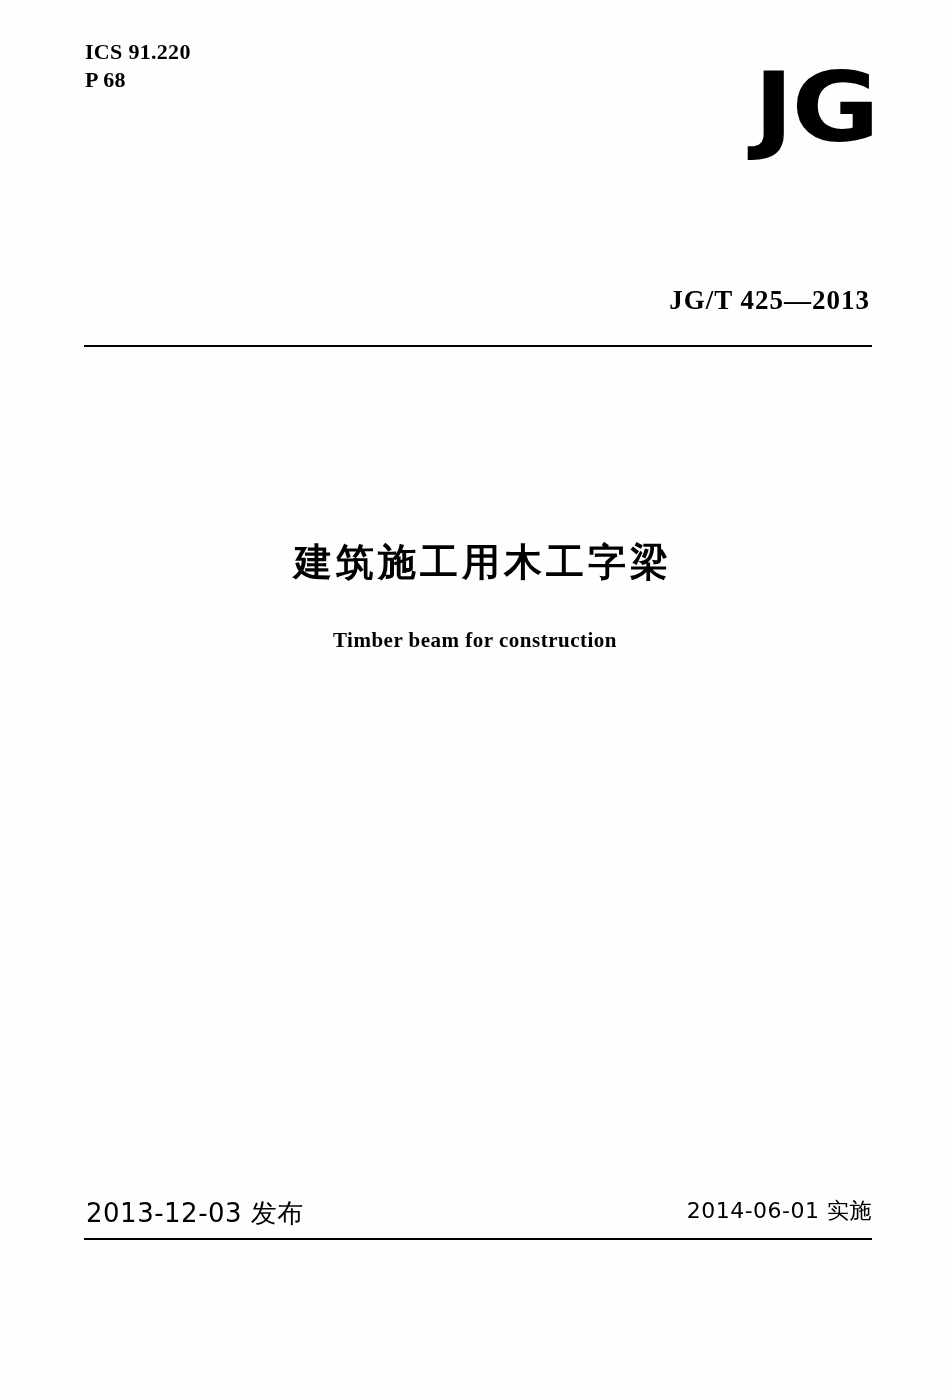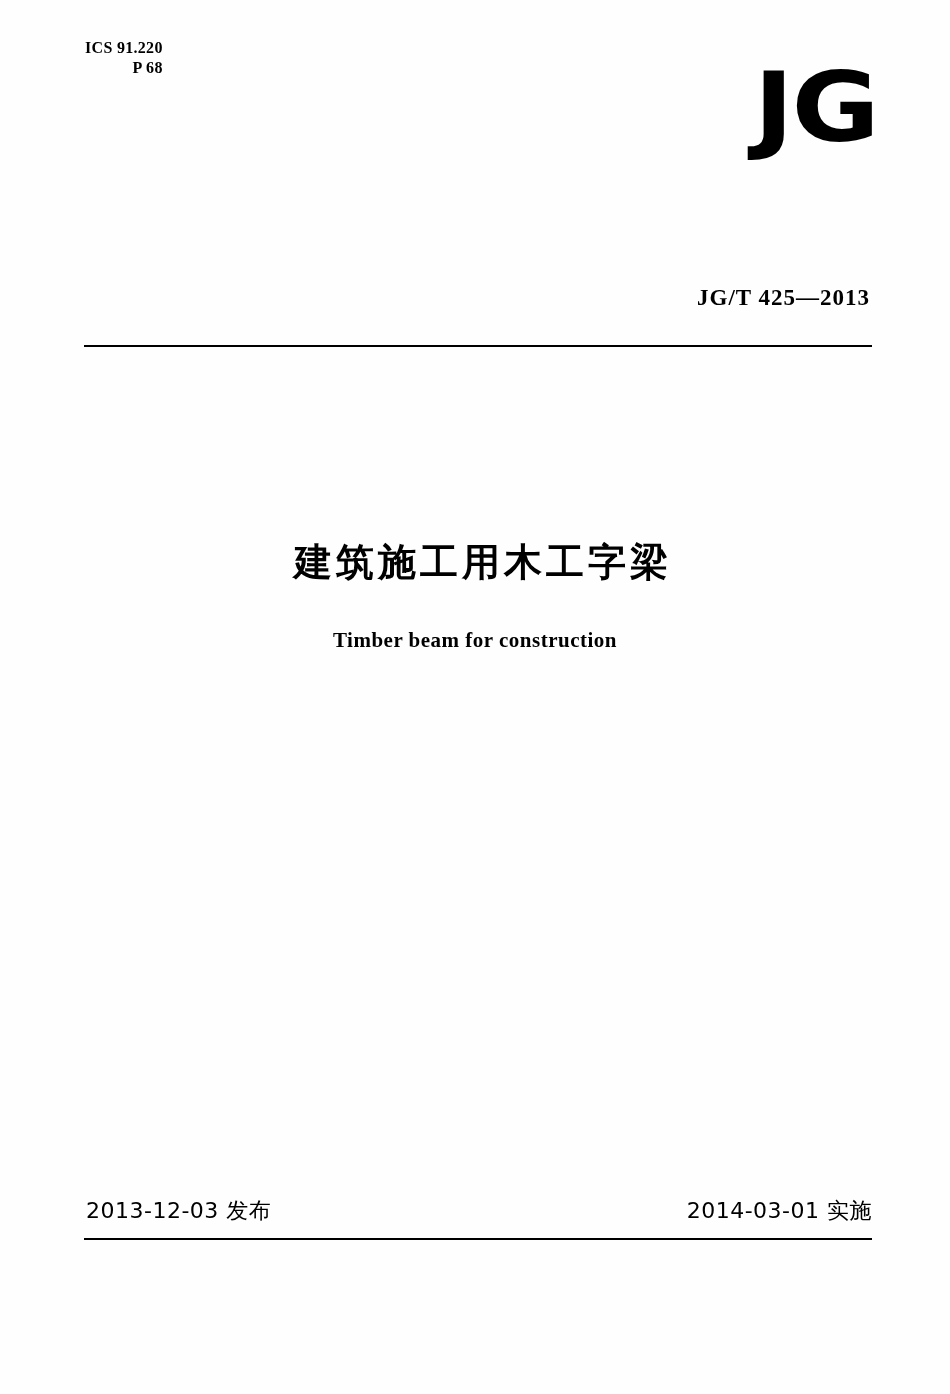--- a/index.html
+++ b/index.html
@@ -24,24 +24,23 @@
     background: #fefefe;
   }
 
   
   .ics-block {
     position: absolute;
     left: 85px;
     top: 38px;
     font-family: "Liberation Serif", serif;
     font-weight: bold;
-    font-size: 16px;
+    font-size: 22px;
     line-height: 1.25;
     letter-spacing: 0.3px;
-    text-align: right;
   }
   .ics-line { white-space: pre; }
 
   
   .jg-logo {
     position: absolute;
     right: 72px;
     top: 60px;
     font-family: "DejaVu Sans", sans-serif;
     font-weight: bold;
@@ -65,21 +64,21 @@
     letter-spacing: 2px;
   }
 
   
   .std-number {
     position: absolute;
     right: 80px;
     top: 285px;
     font-family: "Liberation Serif", serif;
     font-weight: bold;
-    font-size: 23px;
+    font-size: 27px;
     letter-spacing: 1px;
   }
 
   
   .rule-top {
     position: absolute;
     left: 84px;
     right: 78px;
     top: 345px;
     height: 2px;
@@ -109,21 +108,21 @@
     font-size: 21px;
     letter-spacing: 0.5px;
   }
 
   
   .date-issue {
     position: absolute;
     left: 86px;
     top: 1196px;
     font-family: "DejaVu Sans", sans-serif;
-    font-size: 22px;
+    font-size: 26px;
     letter-spacing: 0.5px;
   }
   .date-effective {
     position: absolute;
     right: 78px;
     top: 1196px;
     font-family: "DejaVu Sans", sans-serif;
     font-size: 22px;
     letter-spacing: 0.5px;
   }
@@ -166,18 +165,18 @@
 
   <div class="std-number">JG/T 425—2013</div>
 
   <div class="rule-top"></div>
 
   <div class="doc-title">建筑施工用木工字梁</div>
 
   <div class="doc-title-en">Timber beam for construction</div>
 
   <div class="date-issue">2013-12-03 发布</div>
-  <div class="date-effective">2014-03-01 实施</div>
+  <div class="date-effective">2014-06-01 实施</div>
 
   <div class="rule-bottom"></div>
 
 
 </div>
 
 </body></html>

